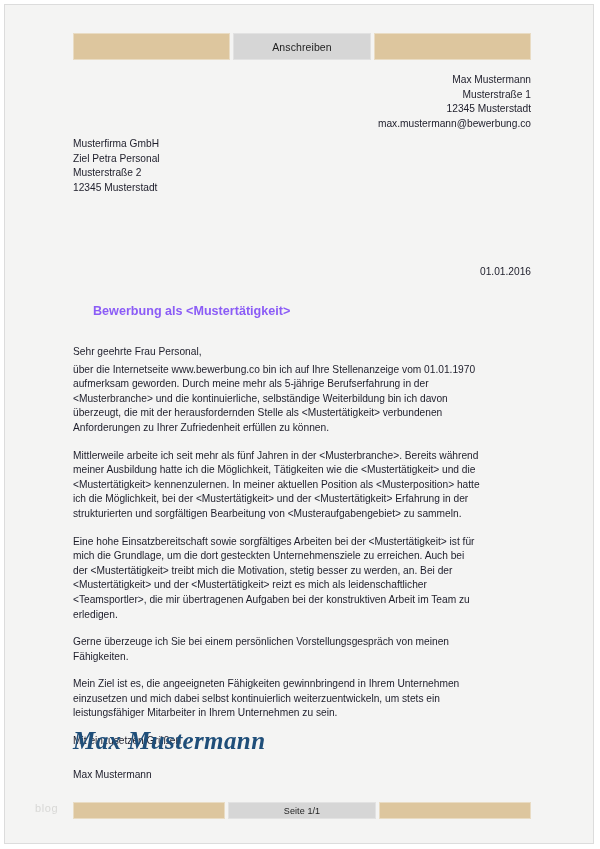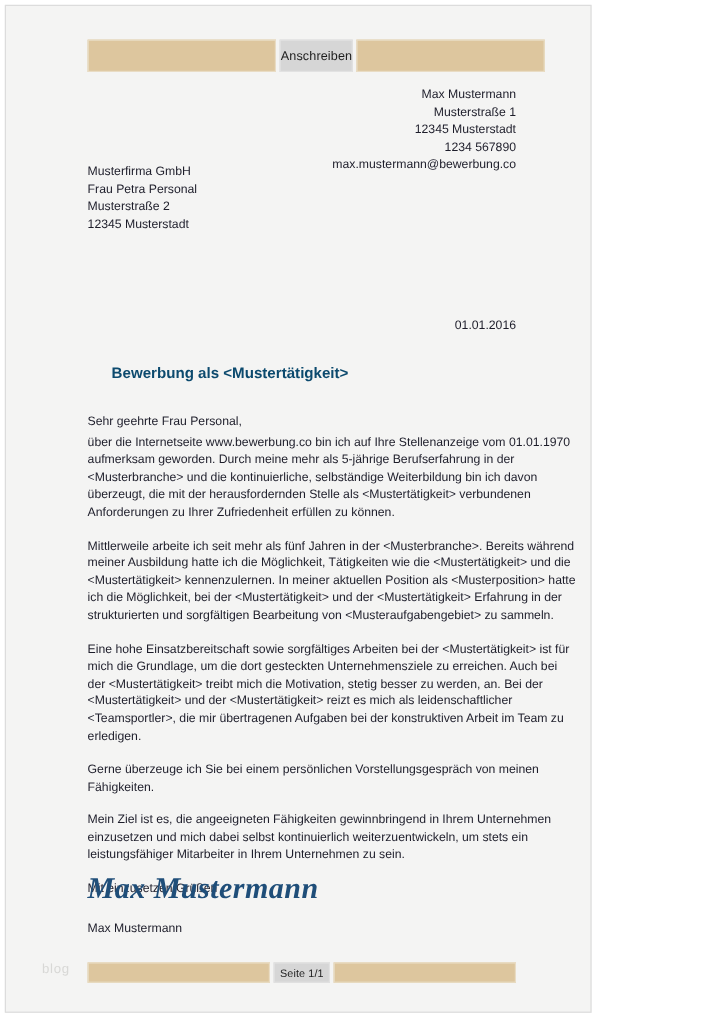--- a/index.html
+++ b/index.html
@@ -12,21 +12,21 @@
     height: 849px;
     font-family: "Liberation Sans", sans-serif;
     overflow: hidden;
   }
 
   
   .page {
     position: absolute;
     left: 4px;
     top: 4px;
-    width: 489px;
+    width: 590px;
     height: 840px;
     background: #f4f4f3;
     border: 1px solid #dcdcdc;
     box-sizing: border-box;
     overflow: hidden;
   }
 
   
   .bar-strip {
     position: absolute;
@@ -92,21 +92,21 @@
     color: #1d1d2a;
   }
 
   
   .subject {
     position: absolute;
     left: 68px;
     top: 299px;
     font-size: 12.6px;
     font-weight: bold;
-    color: #0c4a6e;
+    color: #8b5cf6;
     padding-left: 20px;
   }
 
   
   .body-text {
     position: absolute;
     left: 68px;
     top: 340px;
     width: 408px;
     font-size: 10.2px;
@@ -157,27 +157,26 @@
   <div class="bar-strip header">
     <div class="bar-tan"></div>
     <div class="bar-gray">Anschreiben</div>
     <div class="bar-tan"></div>
   </div>
 
   <div class="sender">
     <div>Max Mustermann</div>
     <div>Musterstraße 1</div>
     <div>12345 Musterstadt</div>
-    <div>1234 567890</div>
     <div>max.mustermann@bewerbung.co</div>
   </div>
 
   <div class="recipient">
     <div>Musterfirma GmbH</div>
-    <div>Frau Petra Personal</div>
+    <div>Ziel Petra Personal</div>
     <div>Musterstraße 2</div>
     <div>12345 Musterstadt</div>
   </div>
 
   <div class="date">01.01.2016</div>
 
   <div class="subject">Bewerbung als &lt;Mustertätigkeit&gt;</div>
 
   <div class="body-text">
     <p class="salutation">Sehr geehrte Frau Personal,</p>

